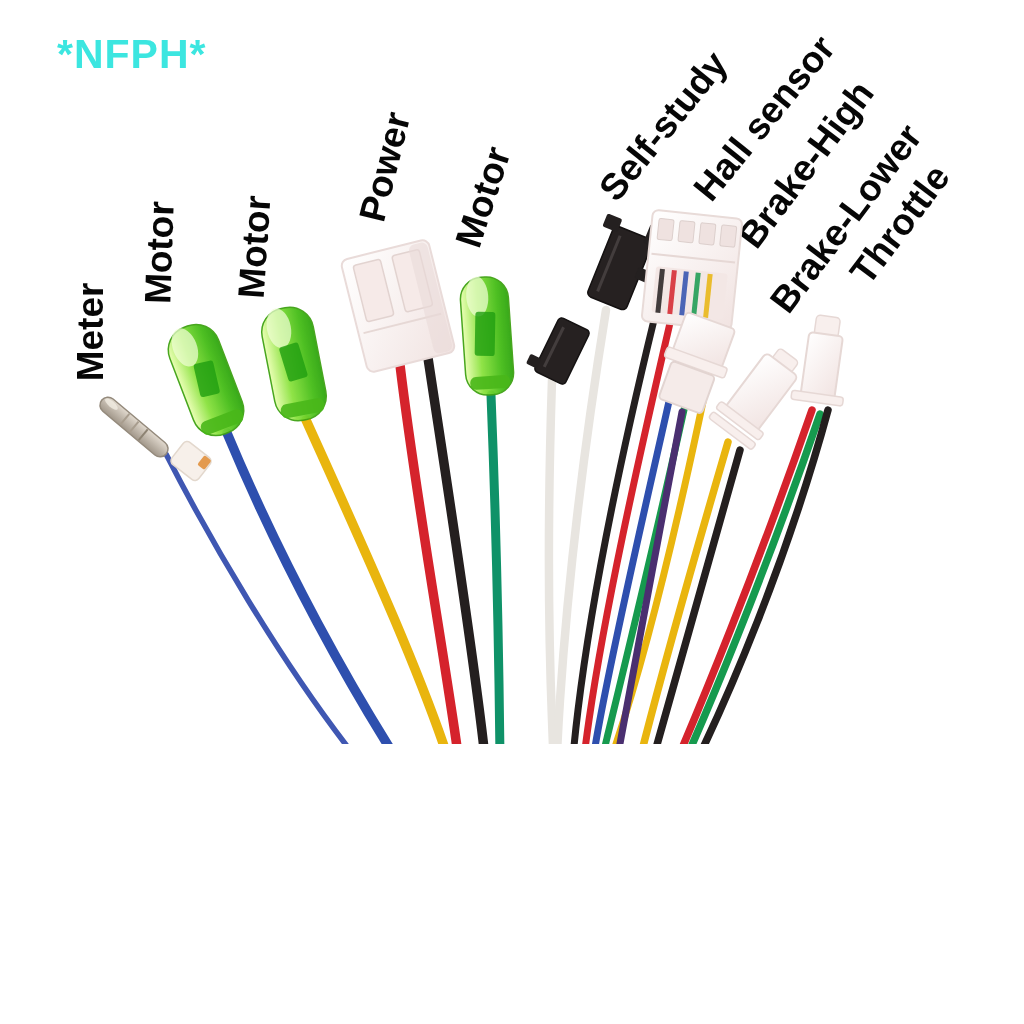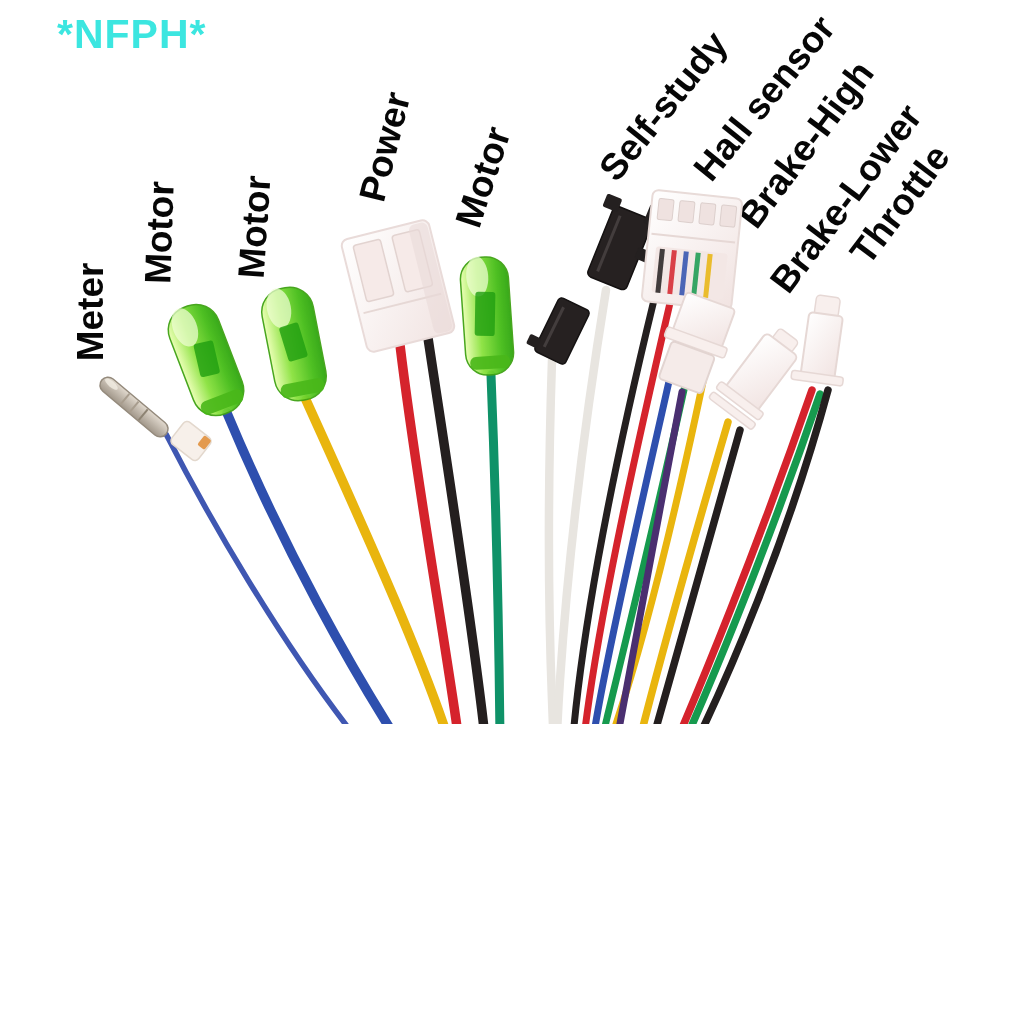--- a/index.html
+++ b/index.html
@@ -1,16 +1,16 @@
 <!DOCTYPE html>
 <html><head>
 <meta charset="utf-8">
 <style>
   html,body{margin:0;padding:0;background:#ffffff;}
-  .stage{position:relative;width:1024px;height:724px;background:#ffffff;overflow:hidden;}
+  .stage{position:relative;width:1024px;height:724px;background:#ffffff;overflow:hidden;margin-top:20px;}
   svg{display:block;}
   .lbl{font-family:"Liberation Sans",sans-serif;font-weight:700;font-size:37px;fill:#060606;}
   .wm{font-family:"Liberation Sans",sans-serif;font-weight:700;font-size:41px;letter-spacing:1px;}
   .wire{fill:none;stroke-linecap:round;}
 </style>
 </head>
 <body>
 
 <div class="stage">
 <svg width="1024" height="1024" viewBox="0 0 1024 1024" xmlns="http://www.w3.org/2000/svg">

